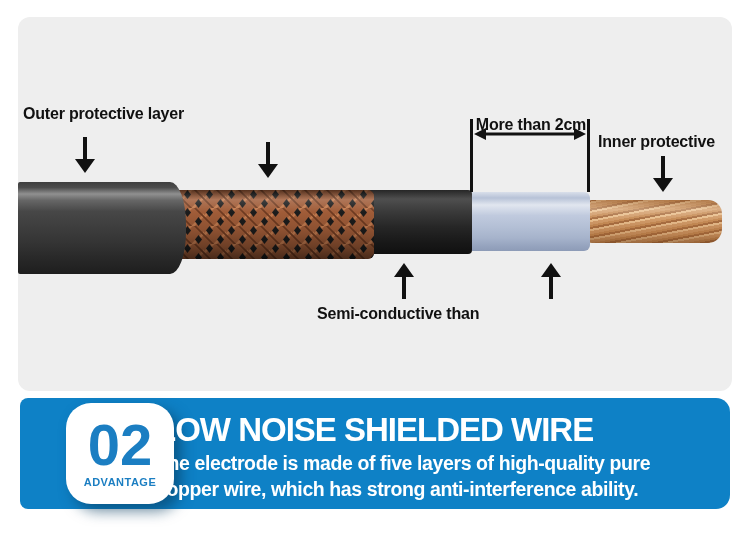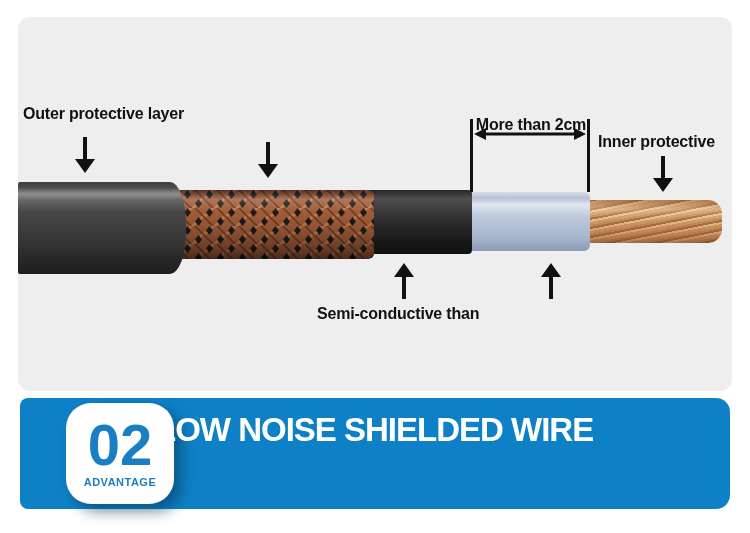--- a/index.html
+++ b/index.html
@@ -166,16 +166,18 @@
       </svg>
   </div>
 
   <div class="banner">
     <div class="badge">
       <div class="num">02</div>
       <div class="adv">ADVANTAGE</div>
     </div>
     <div class="title">LOW NOISE SHIELDED WIRE</div>
     <div class="desc">
+      <span style="display:block">The electrode is made of five layers of high-quality pure</span>
+      <span style="display:block">copper wire, which has strong anti-interference ability.</span>
     </div>
   </div>
 
 </div>
 
 </body></html>

